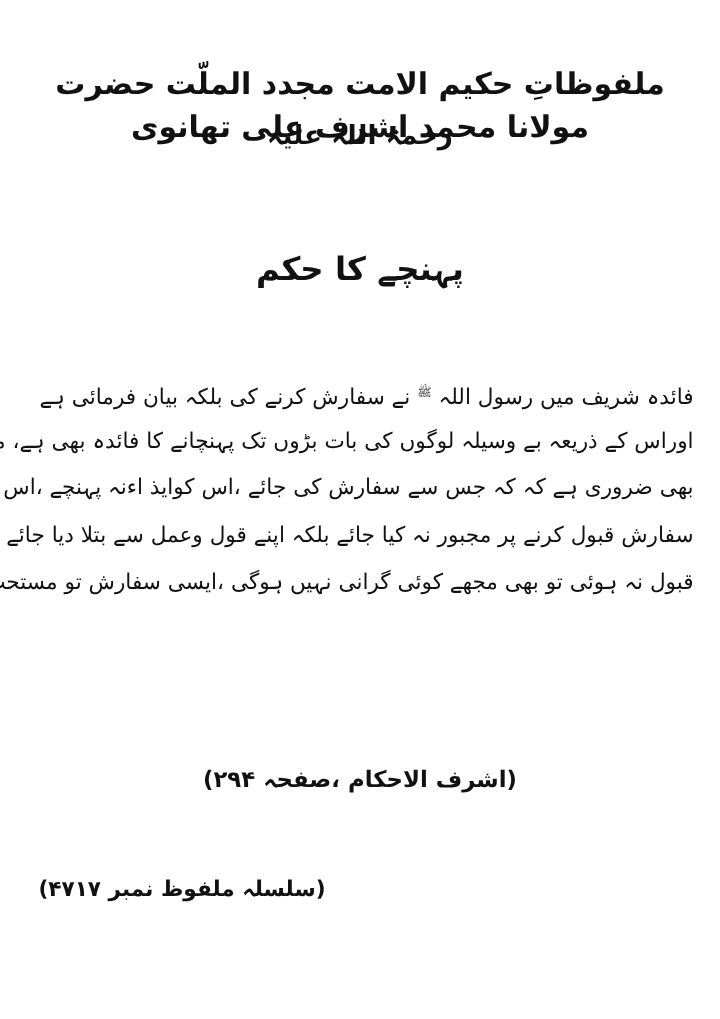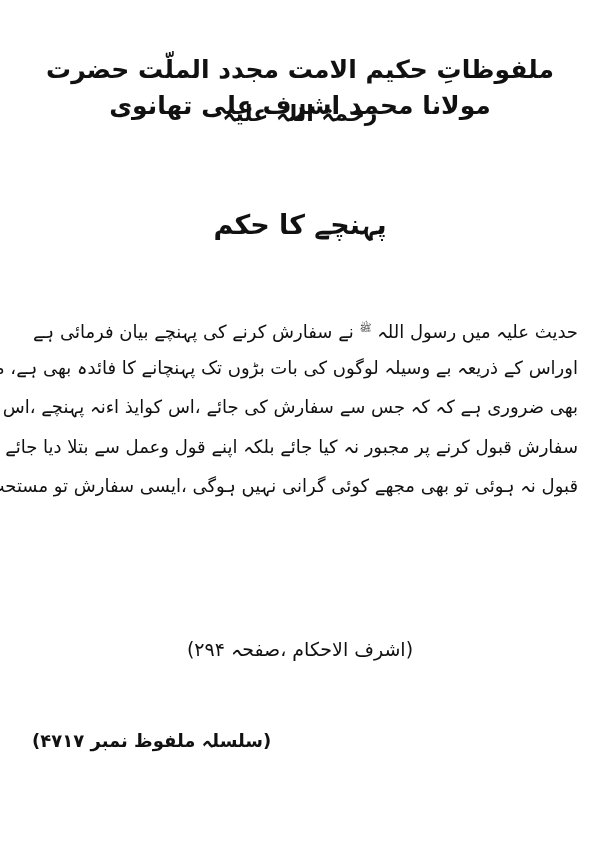--- a/index.html
+++ b/index.html
@@ -11,35 +11,35 @@
   .subtitle { position: absolute; top: 98px; left: 0; right: 0; text-align: center;
               font-size: 22px; font-weight: bold; line-height: 32px; }
   .heading { position: absolute; top: 205px; left: 0; right: 0; text-align: center;
              font-size: 27px; font-weight: bold; line-height: 40px; }
   .body { position: absolute; top: 308px; left: 34px; right: 22px; }
   .line { font-size: 18px; line-height: 39.5px; white-space: nowrap; text-align: justify;
           text-align-last: justify; height: 39.5px; }
   .line.last { text-align-last: center; }
   .saw { font-size: 10px; vertical-align: super; }
   .ref { position: absolute; top: 638px; left: 0; right: 0; text-align: center;
-         font-size: 19px; font-weight: normal; }
+         font-size: 19px; font-weight: bold; }
   .series { position: absolute; top: 730px; left: 32px; direction: rtl;
             font-size: 18px; font-weight: bold; }
 </style>
 </head>
 <body>
 
 <div class="page">
   <div class="title">ملفوظاتِ حکیم الامت مجدد الملّت حضرت مولانا محمد اشرف علی تھانوی</div>
   <div class="subtitle">رحمۃ اللہ علیہ</div>
   <div class="heading">پہنچے کا حکم</div>
 
   <div class="body">
     <div class="line">
-      <span>حدیث علیہ میں رسول اللہ </span><span class="saw">ﷺ</span><span> نے سفارش کرنے کی پہنچے بیان فرمائی ہے</span>
+      <span>فائدہ شریف میں رسول اللہ </span><span class="saw">ﷺ</span><span> نے سفارش کرنے کی بلکہ بیان فرمائی ہے</span>
     </div>
     <div class="line">اوراس کے ذریعہ بے وسیلہ لوگوں کی بات بڑوں تک پہنچانے کا فائدہ بھی ہے، مگر ساتھ یہ</div>
     <div class="line">بھی ضروری ہے کہ کہ جس سے سفارش کی جائے ،اس کوایذ اءنہ پہنچے ،اس کواپنے اثر سے</div>
     <div class="line">سفارش قبول کرنے پر مجبور نہ کیا جائے بلکہ اپنے قول وعمل سے بتلا دیا جائے کہ سفارش</div>
     <div class="line">قبول نہ ہوئی تو بھی مجھے کوئی گرانی نہیں ہوگی ،ایسی سفارش تو مستحب ہے۔اور جس میں</div>
   </div>
 
   <div class="ref">(اشرف الاحکام ،صفحہ ۲۹۴)</div>
   <div class="series">(سلسلہ ملفوظ نمبر ۴۷۱۷)</div>
 </div>

